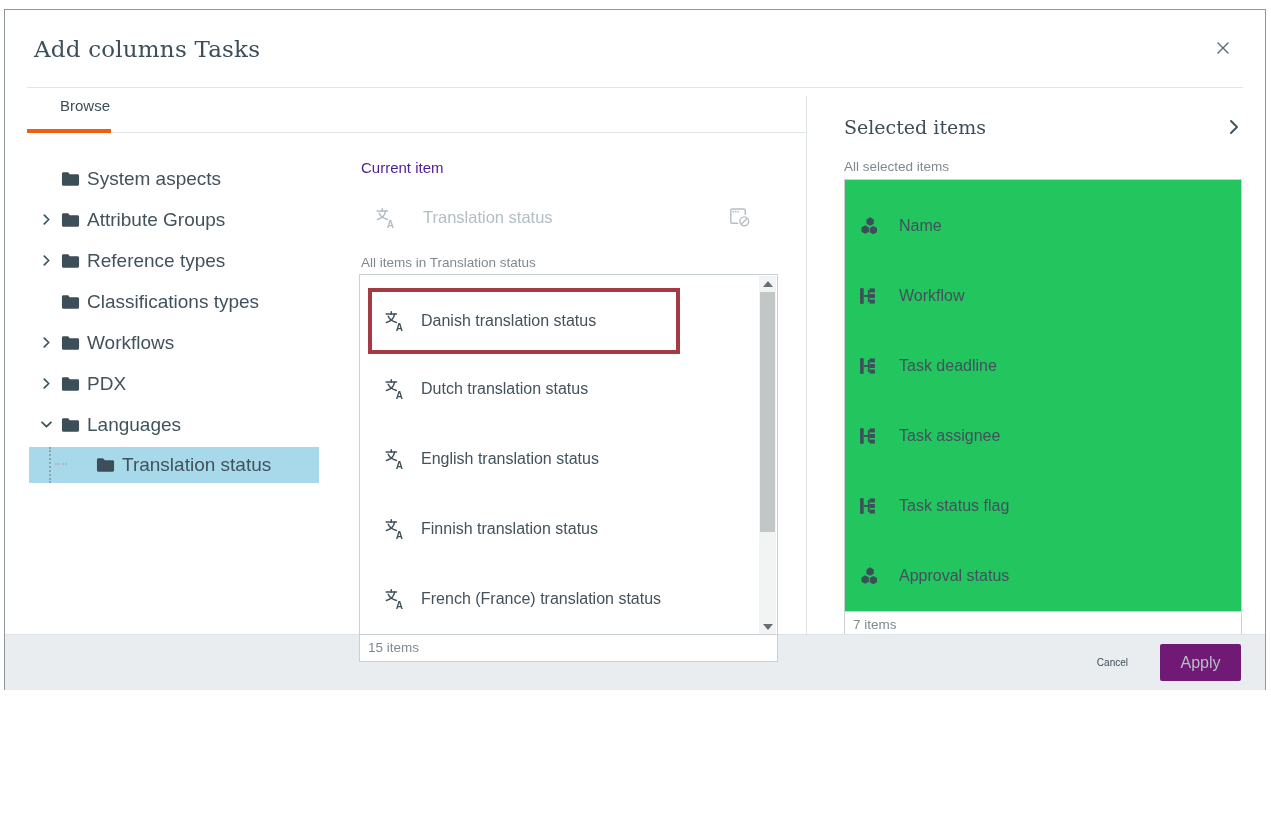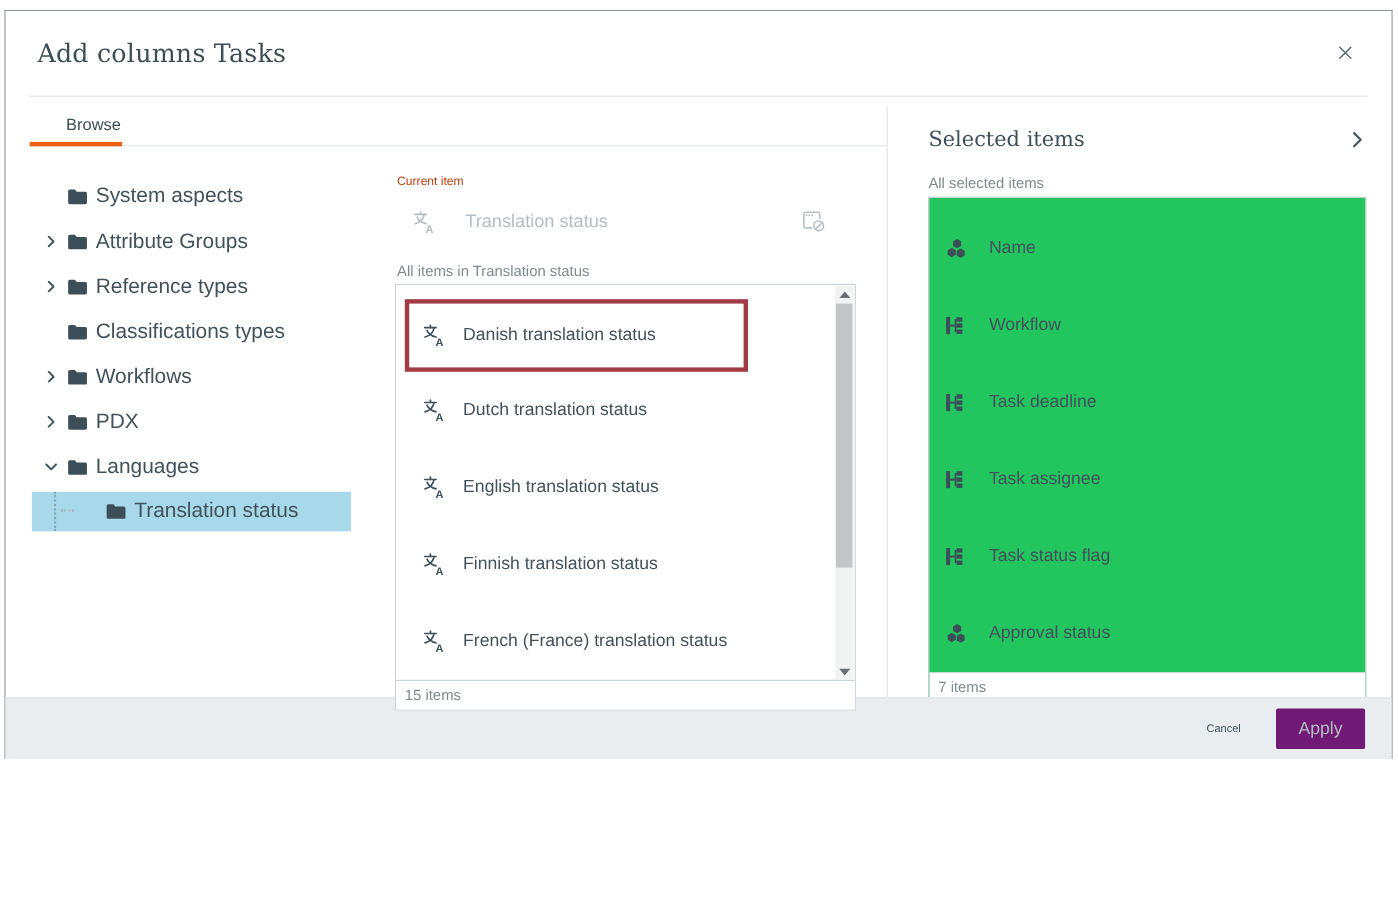--- a/index.html
+++ b/index.html
@@ -24,21 +24,21 @@
   }
   .close-btn {
     position:absolute; right:6px; top:24px; width:28px; height:28px;
     background:none; border:none; cursor:pointer; display:flex; align-items:center; justify-content:center;
   }
   
   .dlg-body { flex:1 1 auto; display:flex; min-height:0; }
   .browse-section { width:801px; flex:0 0 auto; box-sizing:border-box; padding-left:22px; display:flex; flex-direction:column; }
   .tab-bar { margin-top:9px; height:35px; flex:0 0 auto; border-bottom:1px solid #dfe5e8; display:flex; }
   .tab {
-    box-sizing:border-box; width:84px; padding-left:33px; display:flex; align-items:center;
+    box-sizing:border-box; width:84px; padding-left:33px; display:flex; align-items:flex-start;
     font-size:15px; color:#3c4e58; border-bottom:4px solid #ee5f12; margin-bottom:-1px; cursor:pointer;
   }
   .browse-content { flex:1; display:flex; min-height:0; }
 
   
   .tree-panel { width:330px; flex:0 0 auto; padding-top:25px; box-sizing:border-box; }
   .tree-row { height:41px; display:flex; align-items:center; padding-left:14px; position:relative; cursor:pointer; }
   .tree-row .chev { width:20px; display:flex; align-items:center; flex:0 0 auto; }
   .tree-row .chev svg { display:block; }
   .tree-row .chev.down svg { transform:rotate(90deg); }
@@ -47,21 +47,21 @@
   .tree-row.child { padding-left:47px; }
   .tree-row.selected { background:#a7d9eb; width:290px; box-sizing:border-box; height:36px; margin:2px 0 3px 2px; }
   .tree-row .dotline { display:none; }
   .tree-row.selected .dotline { display:block; position:absolute; left:20px; top:0; bottom:0; border-left:2px dotted #8ba4b0; }
   .tree-row.selected .dotline::after {
     content:""; position:absolute; left:4px; top:16px; width:12px; border-top:2px dotted #a8bcc5;
   }
 
   
   .center-panel { flex:1; display:flex; flex-direction:column; min-height:0; }
-  .panel-label { font-size:11px; color:#c2410c; margin:26px 28px 5px 4px; }
+  .panel-label { font-size:15px; color:#4c1d95; margin:26px 28px 16px 4px; }
   .current-row { margin:14px 28px 0 2px; height:46px; display:flex; align-items:center; padding-left:16px; color:#b3bdc4; }
   .current-row .cur-name { font-size:16.5px; margin-left:26px; flex:1; }
   .current-row .win-icon { margin-right:26px; display:flex; }
   .list-label { font-size:13.5px; color:#7e8a91; margin:26px 28px 0 4px; }
   .list-box {
     margin:4px 28px 0 2px; height:450px; box-sizing:border-box; border:1px solid #c9d1d5;
     display:flex; flex-direction:column; position:relative; background:#fff;
   }
   .list-items { flex:1; min-height:0; overflow:hidden; padding:13px 24px 0 0; position:relative; }
   .item-row { height:70px; display:flex; align-items:center; padding-left:24px; cursor:pointer; }

